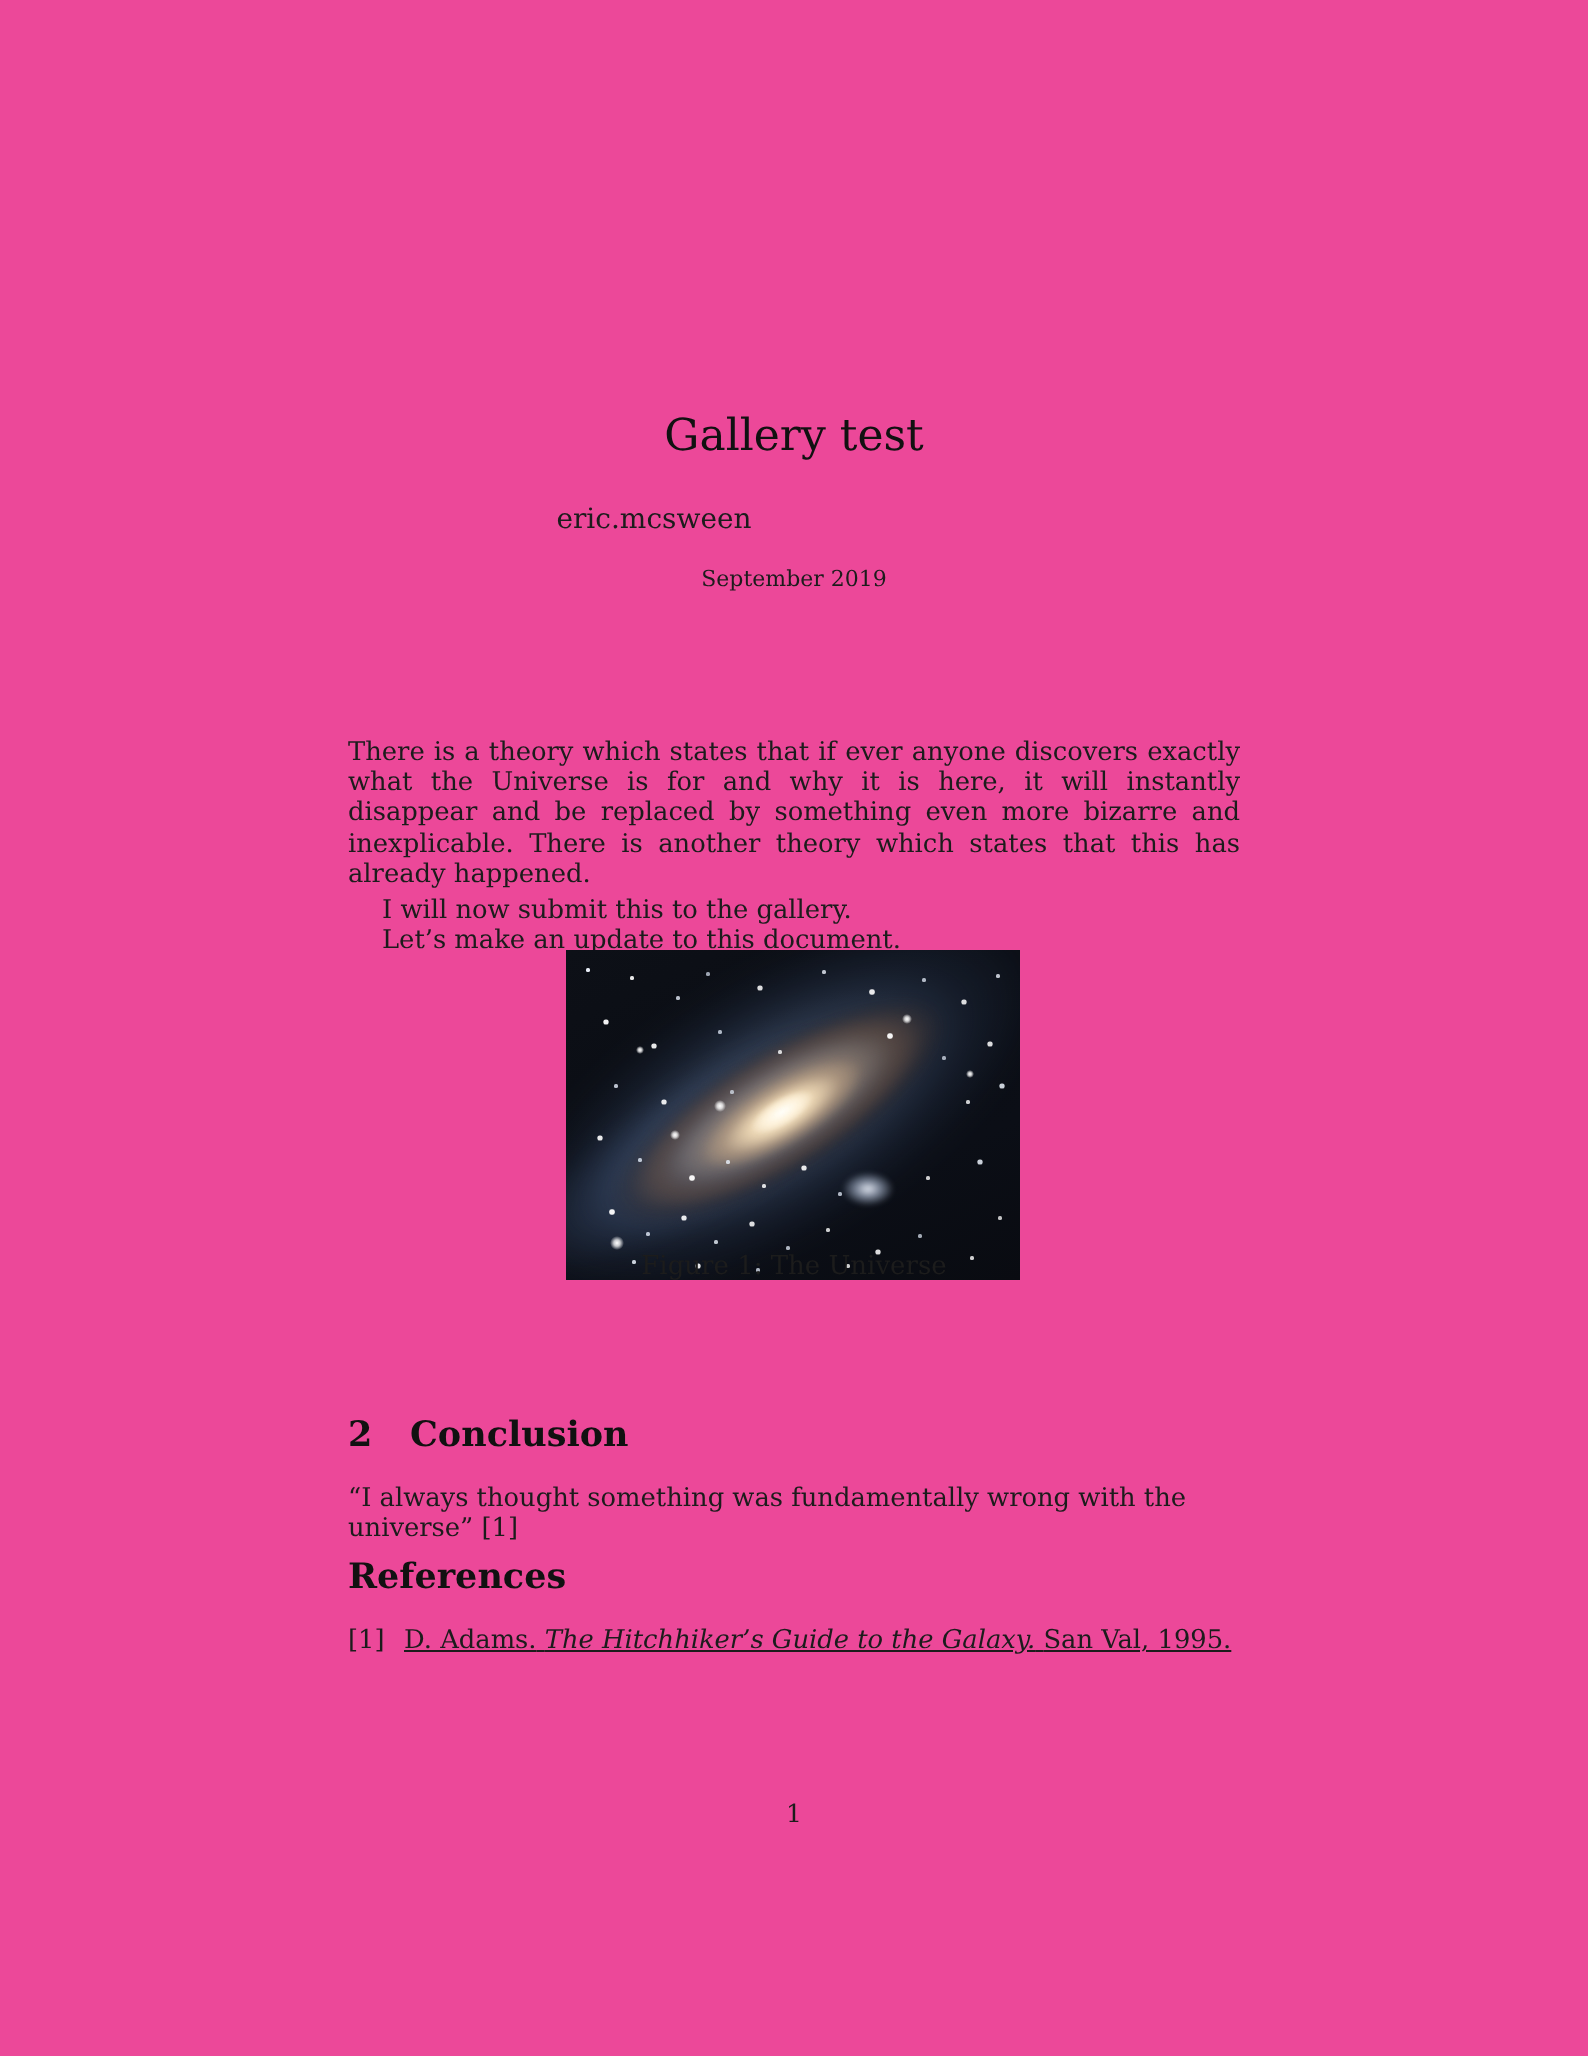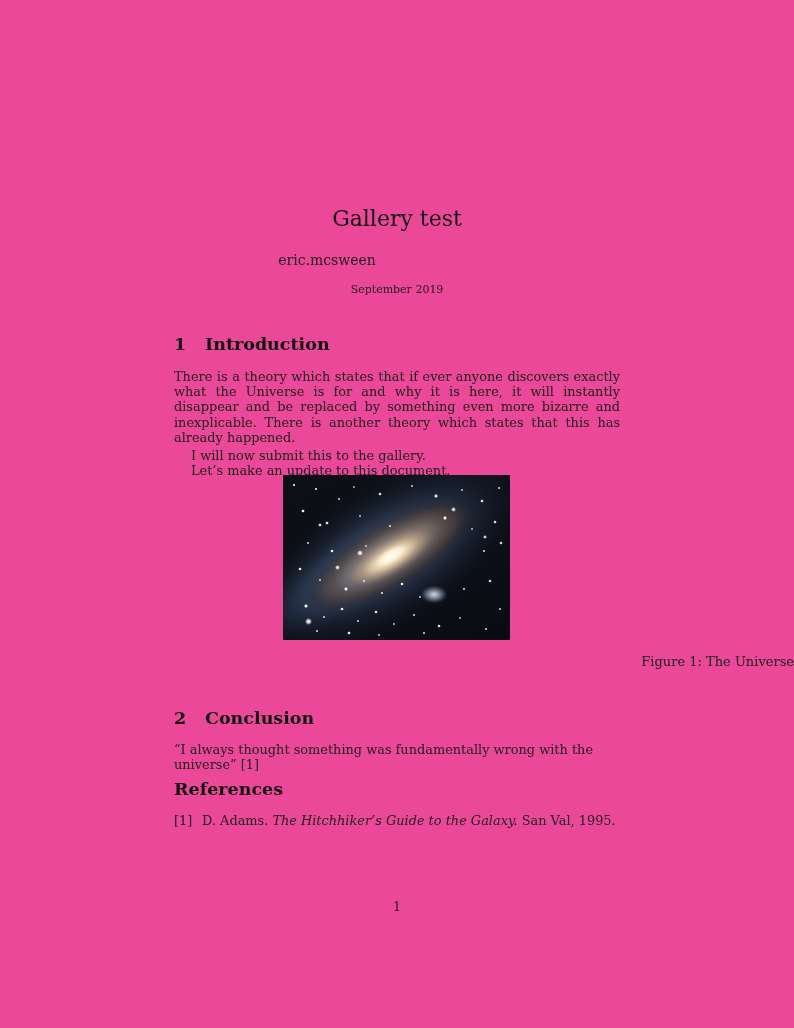--- a/index.html
+++ b/index.html
@@ -67,21 +67,21 @@
 
   #intro-paragraph { top: 369px; text-align: justify; }
   .indented-line { text-indent: 17px; }
   #intro-extra { top: 448px; }
 
   #conclusion-quote { top: 742px; }
 
   #reference-list { top: 813px; }
   .ref-item { display: flex; }
   .ref-label { width: 20px; flex: 0 0 auto; }
-  .ref-body { padding-left: 8px; }
+  .ref-body { padding-left: 8px; text-decoration: underline; }
   .ref-title { font-style: italic; }
 
   
   .figure-image {
     position: absolute;
     left: 283px;
     top: 475px;
     width: 227px;
     height: 165px;
     background: linear-gradient(155deg, #0d1017 0%, #0a0d14 40%, #0b0e16 70%, #090b11 100%);
@@ -220,24 +220,24 @@
       192px 144px 0 0 rgba(255,255,255,0.8),
       55px 148px 0 0.3px rgba(255,255,255,0.9),
       85px 150px 0 0 rgba(228,236,250,0.75),
       130px 148px 0 0 rgba(255,255,255,0.8),
       23px 146px 0 0 rgba(235,242,252,0.85),
       206px 124px 0 0 rgba(255,255,255,0.75);
   }
 
   .figure-caption {
     position: absolute;
-    top: 654px;
-    left: 0;
-    width: 794px;
-    text-align: right;
+    top: 626px;
+    left: 0;
+    width: 794px;
+    text-align: center;
     font-size: 13px;
   }
 
   .page-number {
     position: absolute;
     top: 899px;
     left: 0;
     width: 794px;
     text-align: center;
     font-size: 12.5px;
@@ -245,23 +245,20 @@
 </style>
 </head>
 <body>
 
 <div class="page">
 
   <div class="doc-title">Gallery test</div>
   <div class="doc-author">eric.mcsween</div>
   <div class="doc-date">September 2019</div>
 
-  <div class="section-heading" id="heading-introduction">
-    <span class="sec-num">1</span><span>Introduction</span>
-  </div>
 
   <div class="body-text" id="intro-paragraph">There is a theory which states that if ever anyone discovers exactly what the Universe is for and why it is here, it will instantly disappear and be replaced by something even more bizarre and inexplicable. There is another theory which states that this has already happened.</div>
 
   <div class="body-text" id="intro-extra">
     <div class="indented-line">I will now submit this to the gallery.</div>
     <div class="indented-line">Let’s make an update to this document.</div>
   </div>
 
   <div class="figure-image">
     <div class="galaxy-layer galaxy-halo"></div>

